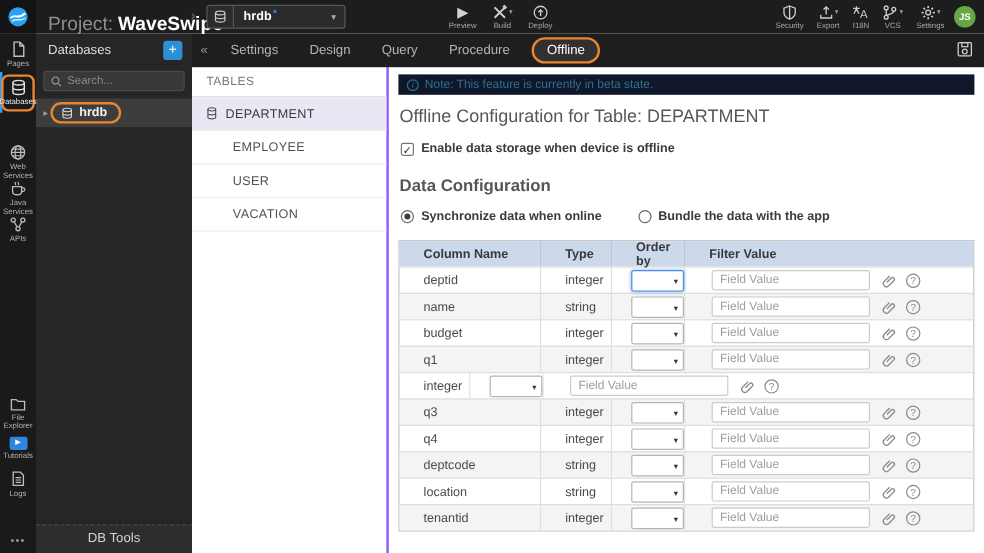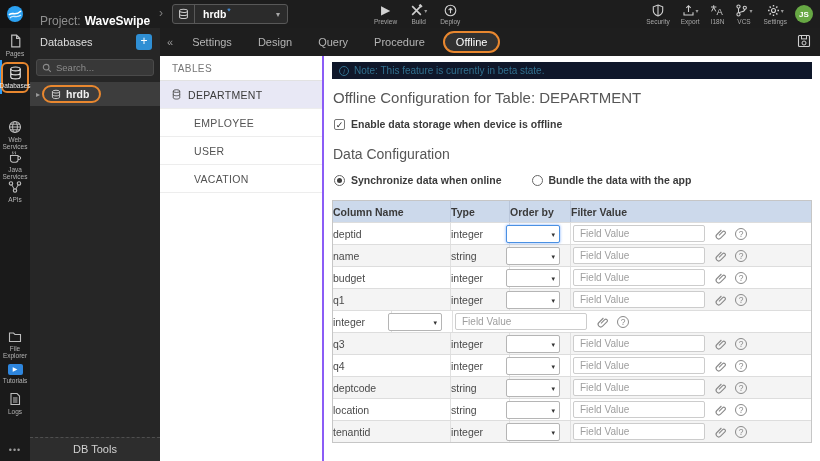--- a/index.html
+++ b/index.html
@@ -2,21 +2,21 @@
 <html><head>
 <meta charset="utf-8">
 <style>
   * { margin:0; padding:0; box-sizing:border-box; }
   html,body { width:820px; height:461px; font-family:"Liberation Sans", sans-serif; }
   .app { position:relative; width:820px; height:461px; background:#fff; overflow:hidden; }
 
   
   .topbar { position:absolute; left:0; top:0; width:820px; height:28px; background:#1d1d1d; z-index:5; }
   .logo-box { position:absolute; left:0; top:0; width:30px; height:28px; background:#141414; display:flex; align-items:center; justify-content:center; }
-  .proj { position:absolute; left:40px; top:0; height:28px; display:flex; align-items:flex-end; font-size:12px; color:#8f8f8f; }
+  .proj { position:absolute; left:40px; top:12px; height:28px; display:flex; align-items:flex-start; font-size:16px; color:#8f8f8f; }
   .proj b { color:#fff; font-weight:700; margin-left:4px; }
   .crumb-chevron { position:absolute; left:159px; top:6px; color:#7d7d7d; font-size:12px; }
   .db-select { position:absolute; left:172px; top:4px; width:116px; height:20px; background:#2b2b2b; border:1px solid #585858; border-radius:3px; display:flex; align-items:center; }
   .dbs-icon { width:22px; height:100%; border-right:1px solid #585858; display:flex; align-items:center; justify-content:center; }
   .dbs-val { margin-left:8px; font-size:10.5px; color:#fff; font-weight:700; }
   .dbs-star { color:#4aa3ff; font-size:9px; margin-left:1px; position:relative; top:-3px; }
   .dbs-caret { margin-left:auto; margin-right:7px; color:#a8a8a8; font-size:8px; }
   .tb-group { position:absolute; top:3px; display:flex; }
   .tb-group.left { left:374px; gap:13px; }
   .tb-group.right { right:33px; gap:11px; }
@@ -63,32 +63,32 @@
   .tp-item { height:28px; display:flex; align-items:center; padding-left:34px; font-size:10.5px; color:#525252; border-bottom:1px solid #ededed; letter-spacing:.3px; cursor:pointer; }
   .tp-item.selected { background:#e8e8f5; padding-left:12px; gap:7px; color:#3a3a3a; }
 
   .content { flex:1; padding:0 8px; min-width:0; }
   .note { margin-top:6px; background:#0f172a; color:#31708f; font-size:10px; height:17px; display:flex; align-items:center; gap:5px; padding:0 7px; }
   .info-ic { width:10px; height:10px; border:1px solid #31708f; border-radius:50%; font-size:7px; line-height:9px; text-align:center; font-style:italic; flex:none; }
   .page-title { font-size:15px; font-weight:400; color:#565656; margin:10px 0 0 1px; }
   .cb-row { margin:12px 0 0 2px; display:flex; align-items:center; gap:6px; }
   .checkbox { width:11px; height:11px; border:1px solid #777; border-radius:2px; font-size:9px; line-height:10px; text-align:center; color:#1d1d1d; cursor:pointer; }
   .bold-label { font-size:10.5px; font-weight:700; color:#3b3b3b; }
-  .section-title { font-size:14px; font-weight:400; color:#565656; margin:16px 0 0 1px; }
+  .section-title { font-size:14px; font-weight:700; color:#565656; margin:16px 0 0 1px; }
   .radio-row { margin:12px 0 0 2px; display:flex; gap:30px; }
   .radio-opt { display:flex; align-items:center; gap:6px; cursor:pointer; }
   .radio { width:11px; height:11px; border:1px solid #666; border-radius:50%; position:relative; flex:none; }
   .radio.sel::after { content:""; position:absolute; inset:2px; background:#3d3d3d; border-radius:50%; }
 
   
   .dtable { margin-top:14px; width:480px; border:1px solid #c6c6c6; font-size:10.5px; }
   .thead { display:flex; background:#ccd9eb; font-weight:700; color:#3a3a3a; height:21px; align-items:center; }
   .thead .c { border-right:1px solid #b9c6da; height:100%; display:flex; align-items:center; }
   .thead .c:last-child { border-right:none; }
-  .c { padding-left:0; }
+  .c { padding-left:20px; }
   .c.cname { width:118px; flex:none; }
   .c.ctype { width:59px; flex:none; }
   .c.corder { width:61px; flex:none; }
   .c.cfilter { flex:1; }
   .trow { display:flex; height:22px; align-items:center; border-top:1px solid #dddddd; color:#4a4a4a; }
   .trows .trow:nth-child(even) { background:#f4f4f4; }
   .trow .c { height:100%; display:flex; align-items:center; }
   .trow .c.cname, .trow .c.ctype, .trow .c.corder { border-right:1px solid #e0e0e0; }
   .sel-box { width:54px; height:18px; border:1px solid #b5b5b5; border-radius:2px; background:#fff; position:relative; margin-left:-4px; cursor:pointer; }
   .sel-box .scaret { position:absolute; right:4px; top:5px; font-size:7px; color:#333; }

